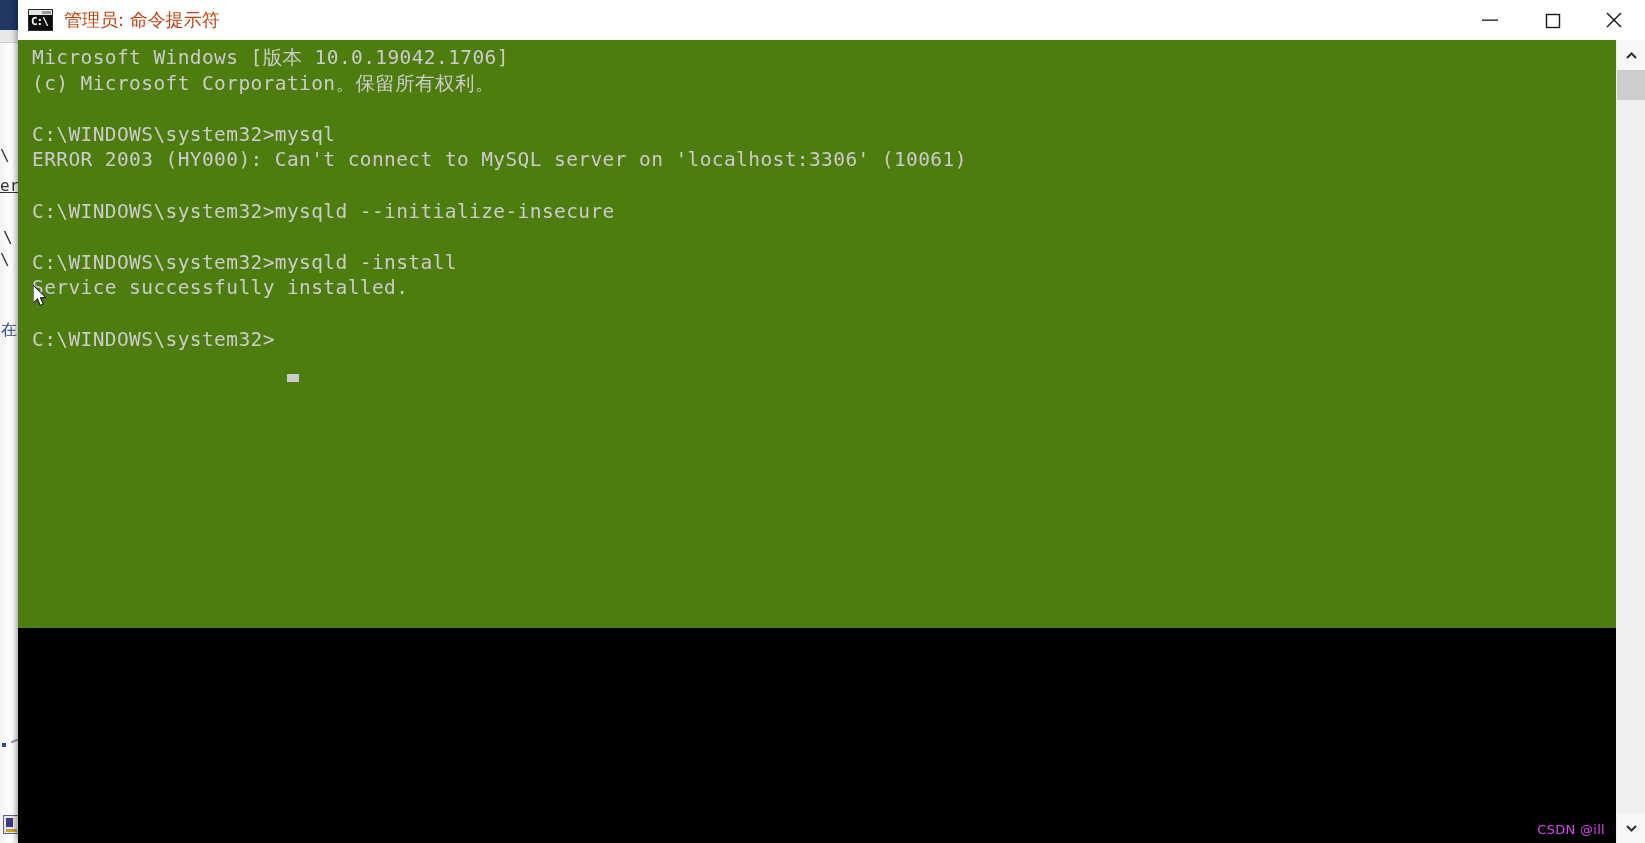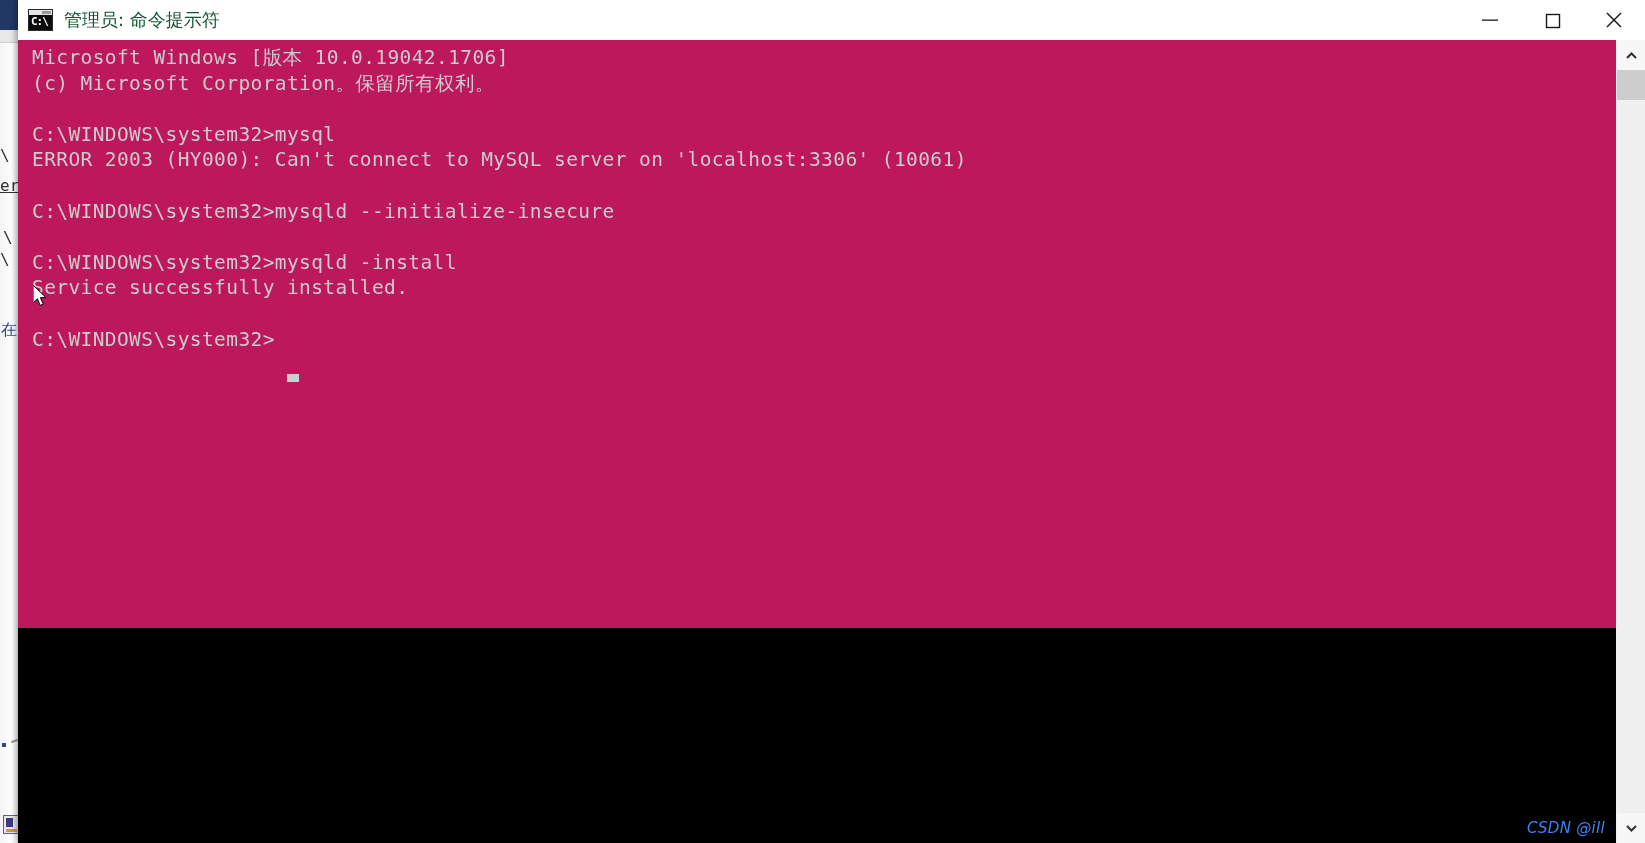--- a/index.html
+++ b/index.html
@@ -135,21 +135,21 @@
     color: #ffffff;
     font-family: "DejaVu Sans Mono", monospace;
     font-size: 11px;
     font-weight: bold;
     line-height: 12px;
     letter-spacing: -1px;
   }
   #title-text {
     margin-left: 11px;
     font-size: 18px;
-    color: #14532d;
+    color: #c2410c;
     white-space: nowrap;
     font-family: "DejaVu Sans", "Liberation Sans", sans-serif;
   }
   #window-controls {
     position: absolute;
     right: 0; top: 0;
     height: 40px;
     display: flex;
   }
   .winbtn {
@@ -160,21 +160,21 @@
     background: transparent;
   }
   .winbtn svg { display:block; }
 
   
   #console {
     position: absolute;
     left: 0; top: 40px;
     width: 1599px;
     height: 588px;
-    background: #be185d;
+    background: #4d7c0f;
     overflow: hidden;
   }
   #console-text {
     position: absolute;
     left: 14px; top: 5px;
     color: #cccccc;
     font-family: "DejaVu Sans Mono", "Liberation Mono", monospace;
     font-size: 19.5px;
     line-height: 25.6px;
     white-space: pre;
@@ -220,26 +220,25 @@
     position: absolute;
     left: 33px; top: 285px;
     width: 16px; height: 24px;
     pointer-events: none;
   }
 
   
   #watermark {
     position: absolute;
     right: 40px; bottom: 6px;
-    color: #3b82f6;
-    font-size: 15px;
+    color: #d946ef;
+    font-size: 13px;
     font-family: "DejaVu Sans", "Liberation Sans", sans-serif;
     white-space: nowrap;
     letter-spacing: 0.3px;
-    font-style: italic;
   }
 </style>
 </head>
 <body>
 
 <div id="desktop">
 
   <div id="bg-window">
     <div id="bg-window-titlebar"></div>
     <div id="bg-window-toolbar"></div>

